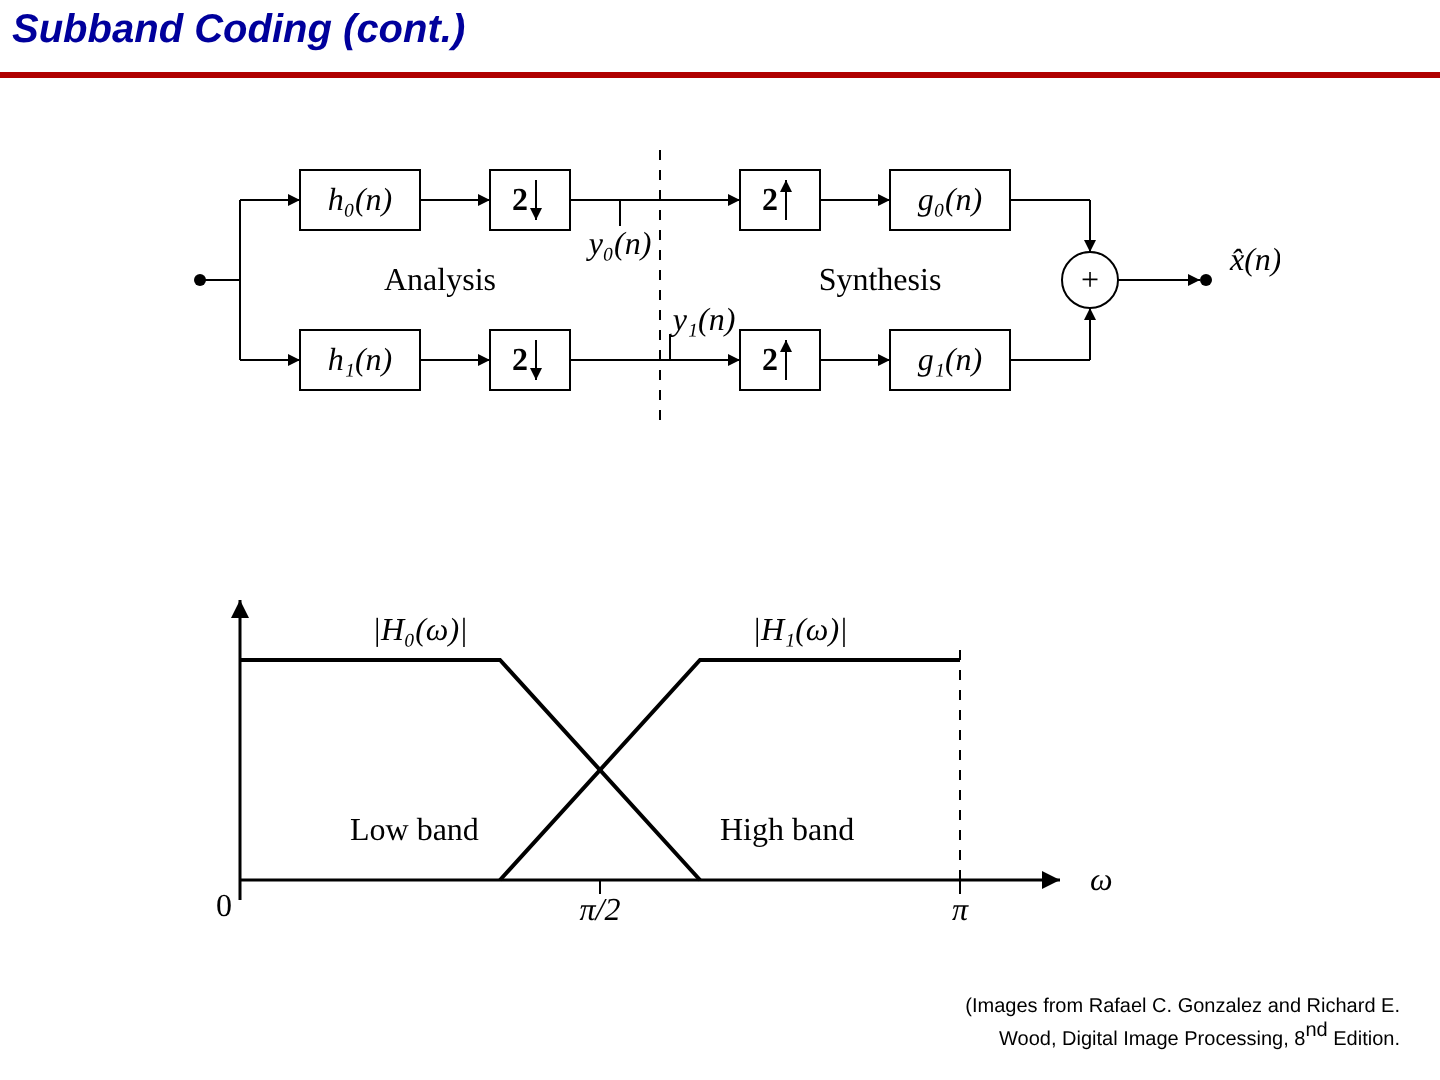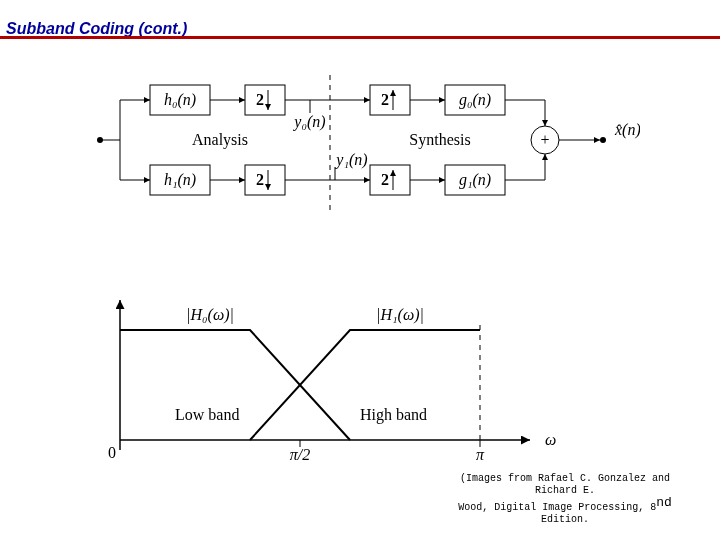--- a/index.html
+++ b/index.html
@@ -1,20 +1,20 @@
 <!DOCTYPE html>
 <html><head>
 <meta charset="utf-8">
 <style>
   html,body{margin:0;padding:0;width:720px;height:540px;background:#fff;font-family:"Times New Roman",serif;color:#000;}
   .slide{position:relative;width:720px;height:540px;}
-  .title{position:absolute;left:6px;top:4px;font-family:Arial,Helvetica,sans-serif;font-weight:bold;font-style:italic;font-size:16px;color:#00009c;margin-top:16px;}
+  .title{position:absolute;left:6px;top:4px;font-family:Arial,Helvetica,sans-serif;font-weight:bold;font-style:italic;font-size:20px;color:#00009c;}
   .rule{position:absolute;left:0;top:36px;width:720px;height:3px;background:#b00000;}
-  .credit{position:absolute;right:40px;bottom:14px;font-family:Liberation Mono, monospace;font-size:10px;line-height:12px;text-align:center;width:230px;}
-  .credit sup{font-size:13px;}
+  .credit{position:absolute;right:20px;bottom:14px;font-family:Liberation Sans, sans-serif;font-size:10px;line-height:12px;text-align:right;width:230px;}
+  .credit sup{font-size:10px;}
   svg{position:absolute;}
   svg text.math{font-family:"Times New Roman",serif;font-style:italic;font-size:16px;}
   svg text.mathn{font-family:"Times New Roman",serif;font-size:16px;}
   svg text.lab{font-family:"Times New Roman",serif;font-size:16px;}
 </style>
 </head>
 <body>
 <div class="slide">
 
 <div class="title">Subband Coding (cont.)</div>

